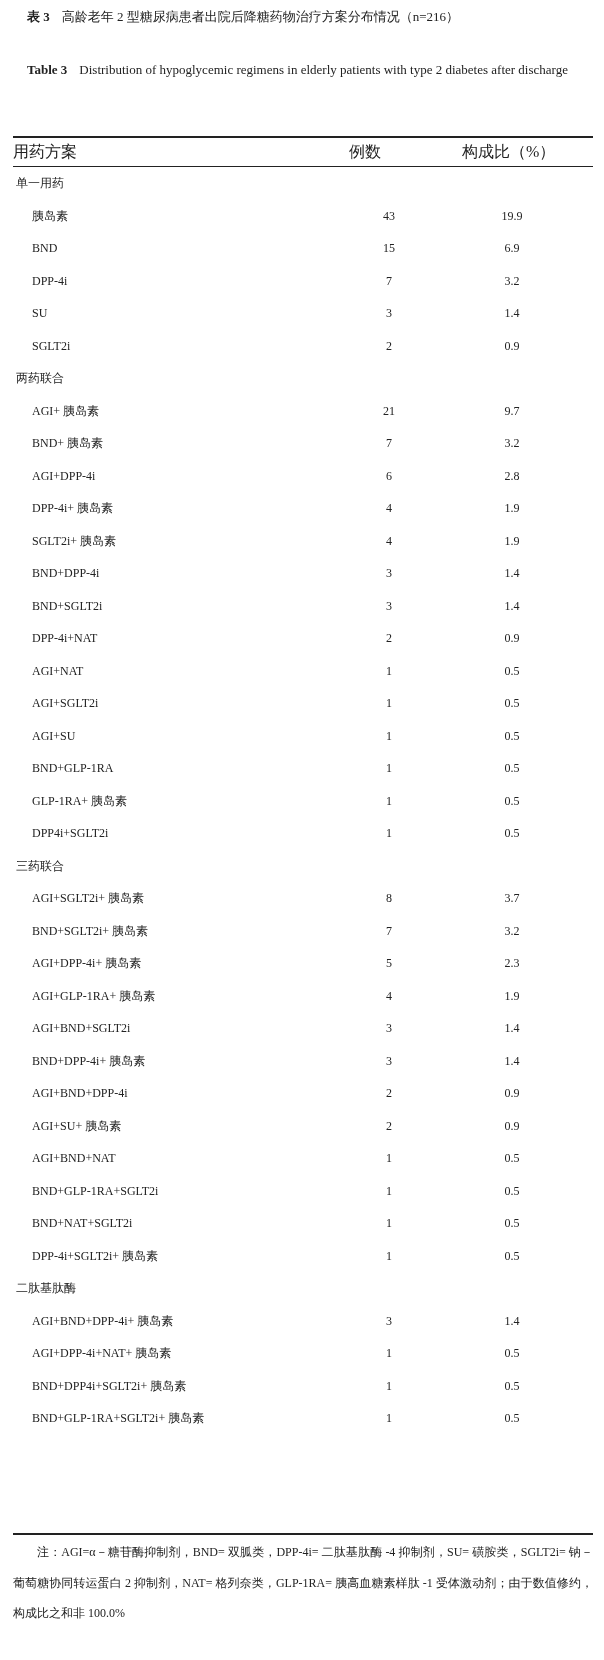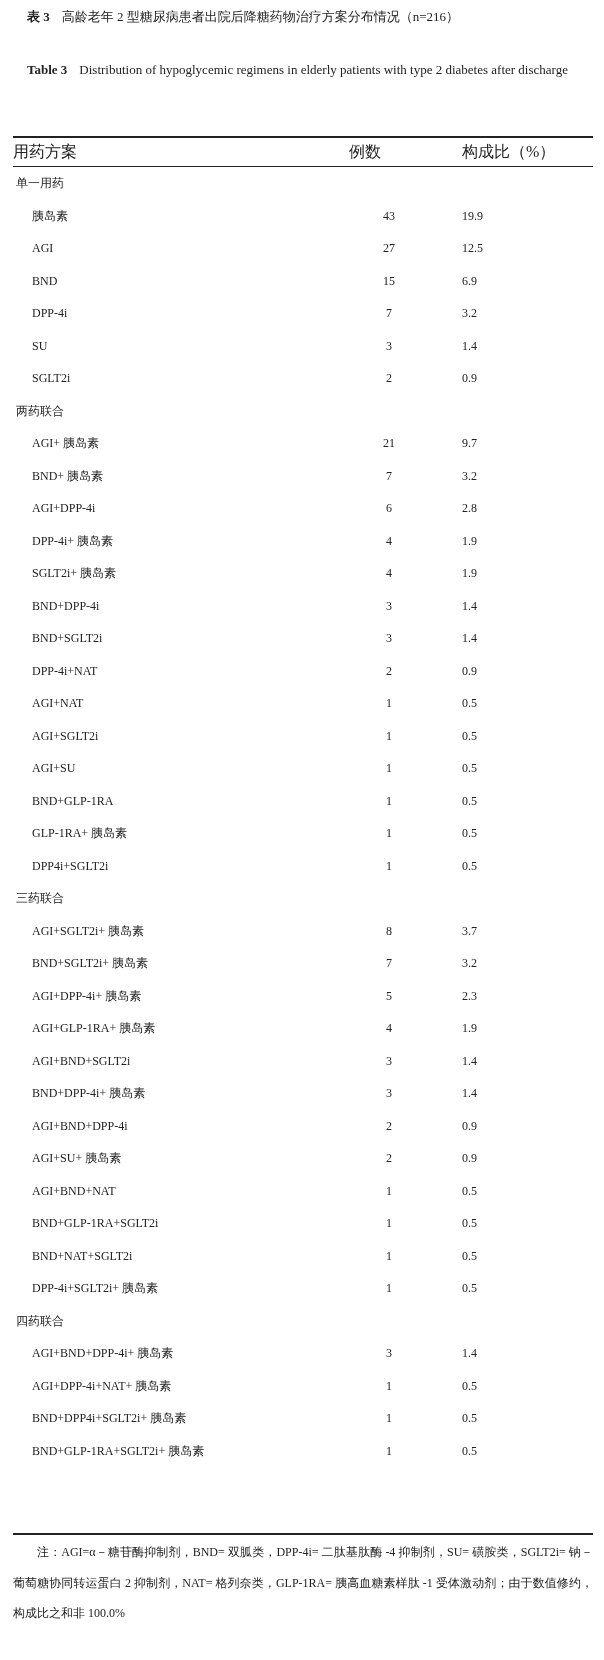--- a/index.html
+++ b/index.html
@@ -35,21 +35,21 @@
       top: 137px;
       height: 29px;
       line-height: 29px;
       font-size: 16px;
       left: 0;
       width: 604px;
     }
     .hdr span { position: absolute; text-align: left; }
     .c1 { left: 13px; width: 340px; }
     .c2 { left: 349px; width: 80px; text-align: center; }
-    .c3 { left: 462px; width: 100px; text-align: left; }
+    .c3 { left: 462px; width: 100px; text-align: center; }
     .tbody {
       position: absolute;
       top: 167px;
       left: 0;
       width: 604px;
     }
     .row {
       position: relative;
       height: 32.5px;
       line-height: 32.5px;
@@ -90,25 +90,20 @@
 <div class="tbody" id="tbody">
     <div class="row group">
       <span class="name">单一用药</span>
     </div>
     <div class="row">
       <span class="name">胰岛素</span>
       <span class="c2">43</span>
       <span class="c3">19.9</span>
     </div>
     <div class="row">
-      <span class="name">AGI</span>
-      <span class="c2">27</span>
-      <span class="c3">12.5</span>
-    </div>
-    <div class="row">
       <span class="name">BND</span>
       <span class="c2">15</span>
       <span class="c3">6.9</span>
     </div>
     <div class="row">
       <span class="name">DPP-4i</span>
       <span class="c2">7</span>
       <span class="c3">3.2</span>
     </div>
     <div class="row">
@@ -251,21 +246,21 @@
       <span class="name">BND+NAT+SGLT2i</span>
       <span class="c2">1</span>
       <span class="c3">0.5</span>
     </div>
     <div class="row">
       <span class="name">DPP-4i+SGLT2i+ 胰岛素</span>
       <span class="c2">1</span>
       <span class="c3">0.5</span>
     </div>
     <div class="row group">
-      <span class="name">四药联合</span>
+      <span class="name">二肽基肽酶</span>
     </div>
     <div class="row">
       <span class="name">AGI+BND+DPP-4i+ 胰岛素</span>
       <span class="c2">3</span>
       <span class="c3">1.4</span>
     </div>
     <div class="row">
       <span class="name">AGI+DPP-4i+NAT+ 胰岛素</span>
       <span class="c2">1</span>
       <span class="c3">0.5</span>

